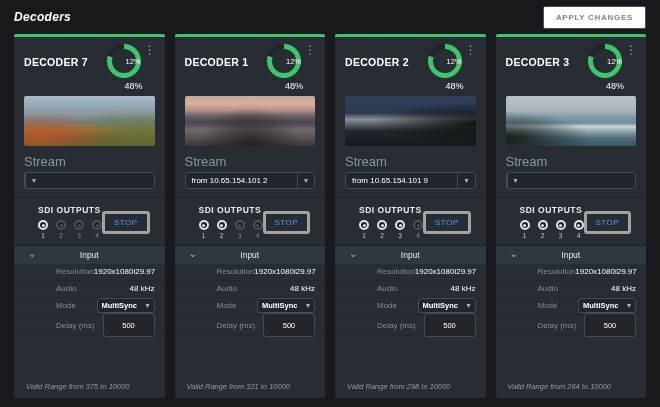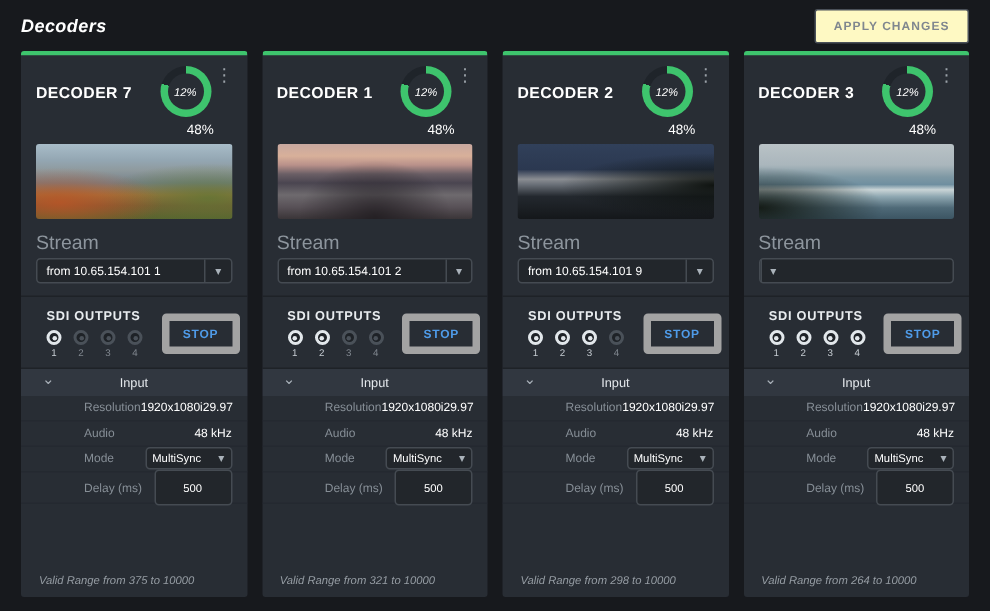--- a/index.html
+++ b/index.html
@@ -6,31 +6,31 @@
   html,body { width:660px; height:407px; }
   body {
     background:#17191d;
     font-family:"Liberation Sans", sans-serif;
     color:#fff;
     overflow:hidden;
   }
   
   .app-header{display:flex;justify-content:space-between;align-items:center;padding:6px 14px;height:34px;}
   .app-title{font-size:12px;font-weight:bold;letter-spacing:.3px;font-style:italic;}
-  .apply-btn{background:#fef9c3;border:1px solid #4a5058;color:#80878f;font-size:8px;font-weight:bold;
+  .apply-btn{background:#ffffff;border:1px solid #4a5058;color:#80878f;font-size:8px;font-weight:bold;
     letter-spacing:.7px;padding:6px 12px;border-radius:2px;font-family:inherit;cursor:pointer;}
   
   .grid{display:grid;grid-template-columns:repeat(4,1fr);gap:10px;padding:0 14px;}
   .card{background:#282d34;border-top:3px solid #3ec46d;border-radius:2px;display:flex;flex-direction:column;
     height:364px;overflow:hidden;}
   .card-top{display:flex;justify-content:space-between;align-items:flex-start;padding:7px 6px 0 10px;}
   .card-title{font-size:10.5px;font-weight:bold;letter-spacing:.3px;margin-top:12px;white-space:nowrap;}
   .right-block{display:flex;align-items:flex-start;}
-  .gauge{width:34px;height:34px;border-radius:50%;position:relative;display:flex;align-items:center;justify-content:center;
-    background:conic-gradient(#3ec46d 0 80%, #1f242a 80% 100%);font-style:italic;}
+  .gauge{width:34px;height:34px;border-radius:50%;position:relative;display:flex;align-items:center;justify-content:flex-end;
+    background:conic-gradient(#3ec46d 0 80%, #1f242a 80% 100%);}
   .gauge::before{content:"";position:absolute;inset:5px;border-radius:50%;background:#282d34;}
   .gauge-pct{position:relative;font-size:7.5px;color:#fff;}
   .kebab{background:none;border:none;color:#9aa1a8;font-size:12px;line-height:12px;padding:0 3px;cursor:pointer;font-family:inherit;}
   .usage{text-align:right;font-size:9px;color:#fff;padding:3px 22px 0 0;}
   
   .thumb{height:62px;margin:5px 10px 0;border-radius:2px;background:#444;}
   .scene-autumn-city{background:
     radial-gradient(ellipse at 12% 78%, rgba(186,84,38,.85), transparent 42%),
     radial-gradient(ellipse at 88% 72%, rgba(92,118,52,.8), transparent 45%),
     linear-gradient(180deg,#a8bcc8 0%,#93a6b2 22%,#8f9a9e 35%,#76828a 52%,#a1763f 68%,#7c5a33 82%,#55622e 100%);}
@@ -44,42 +44,42 @@
     radial-gradient(ellipse at 0% 85%, rgba(18,24,18,.95), transparent 45%),
     linear-gradient(180deg,#b9c2c6 0%,#aab6bc 28%,#7e98a4 44%,#6f8fa0 54%,#c9d4d6 61%,#8fa8b2 70%,#4f6a78 85%,#3c5563 100%);}
   
   .stream-label{font-size:13px;color:#8d959d;margin:8px 10px 3px;}
   .select{display:flex;align-items:stretch;background:#22262b;border:1px solid #454b52;border-radius:3px;cursor:pointer;}
   .stream-select{margin:0 10px;height:21px;font-size:8px;}
   .sel-text{flex:1;display:flex;align-items:center;padding:0 6px;white-space:nowrap;overflow:hidden;}
   .sel-chev{display:flex;align-items:center;padding:0 6px;border-left:1px solid #454b52;color:#aab2ba;font-size:8px;}
   .divider{height:1px;background:#1e2227;margin-top:8px;}
   
-  .sdi-row{display:flex;justify-content:space-between;align-items:center;padding:7px 5px 6px;margin-left:12px;}
+  .sdi-row{display:flex;justify-content:space-between;align-items:center;padding:7px 24px 6px;}
   .sdi-label{font-size:8.5px;font-weight:bold;letter-spacing:.5px;color:#e8ecef;margin-bottom:5px;}
   .sdi-dots{display:flex;gap:8px;}
   .sdi-out{display:flex;flex-direction:column;align-items:center;gap:2px;cursor:pointer;}
   .dot{width:10px;height:10px;border-radius:50%;border:2px solid #4a5159;background:#1e2227;position:relative;}
   .dot::after{content:"";position:absolute;inset:1.5px;border-radius:50%;background:#4a5159;}
   .sdi-out.active .dot{border-color:#e2e7eb;}
   .sdi-out.active .dot::after{background:#e2e7eb;}
   .num{font-size:6.5px;color:#80878f;}
   .sdi-out.active .num{color:#c7cdd3;}
-  .stop-btn{background:transparent;border:5px solid #a3a3a3;color:#4f9be8;font-size:8px;font-weight:bold;
+  .stop-btn{background:transparent;border:3px solid #a3a3a3;color:#4f9be8;font-size:8px;font-weight:normal;
     letter-spacing:.5px;padding:4px 9px;border-radius:3px;font-family:inherit;cursor:pointer;}
   
   .input-header{background:#313740;display:flex;align-items:center;justify-content:center;height:22px;
     position:relative;font-size:8.5px;color:#e4e8ec;cursor:pointer;}
   .input-chev{position:absolute;left:14px;top:3px;color:#aab2ba;font-size:10px;line-height:1;}
   .kv{display:flex;justify-content:space-between;align-items:center;padding:0 10px;height:21px;
     border-bottom:1px solid #242930;font-size:8px;}
   .kv-label{color:#868e96;padding-left:32px;}
   .kv-value{color:#fff;}
   .mini-select{width:58px;height:15px;font-size:7.5px;border-radius:3px;}
-  .mini-select .sel-text{padding:0 4px;}
+  .mini-select .sel-text{padding:0 4px;font-weight:bold;}
   .mini-select .sel-chev{border-left:none;padding:0 4px 0 0;}
   .delay-input{width:52px;height:24px;background:#22262b;border:1px solid #454b52;border-radius:3px;
     color:#fff;font-size:7.5px;text-align:center;font-family:inherit;}
   .valid-range{font-size:7.5px;font-style:italic;color:#959ca3;padding:7px 12px;margin-top:39px;}
 </style>
 </head>
 <body>
 
 <header class="app-header">
   <h1 class="app-title">Decoders</h1>
@@ -96,21 +96,20 @@
         </div>
         <button class="kebab"><span>⋮</span></button>
       </div>
     </div>
     <div class="usage">48%</div>
 
     <div class="thumb scene-autumn-city"></div>
 
     <div class="stream-label">Stream</div>
     <div class="select stream-select">
-      <span class="sel-text">from 10.65.154.101 1</span>
       <span class="sel-chev">▾</span>
     </div>
 
     <div class="divider"></div>
 
     <div class="sdi-row">
       <div>
         <div class="sdi-label">SDI OUTPUTS</div>
         <div class="sdi-dots">
           <div class="sdi-out active">

